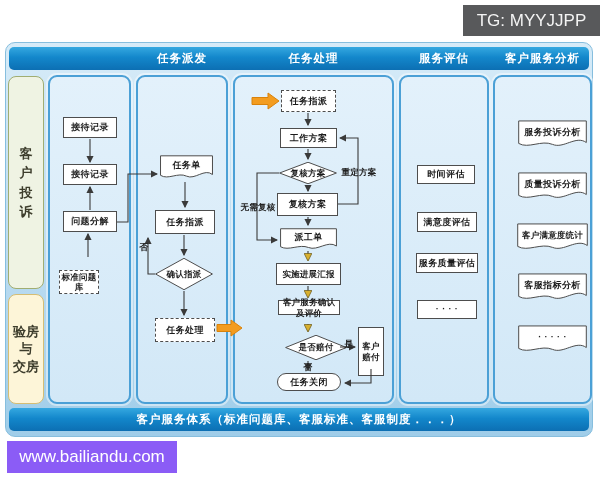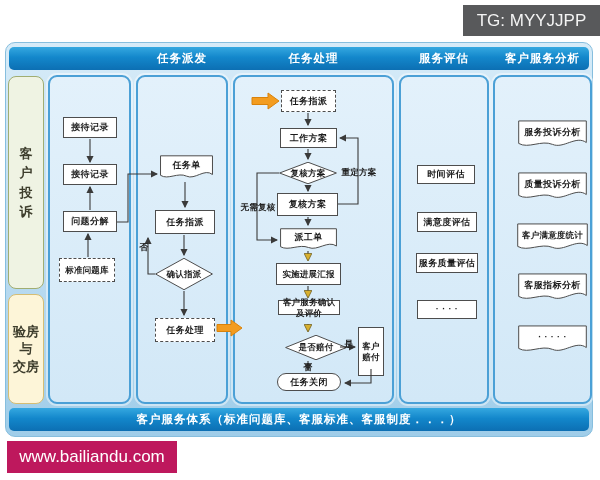--- a/index.html
+++ b/index.html
@@ -6,21 +6,21 @@
   body{
     width:600px;height:480px;position:relative;background:#ffffff;overflow:hidden;
     font-family:"Liberation Sans","DejaVu Sans",sans-serif;
   }
   
   .tg-box{
     position:absolute;right:0;top:5px;width:137px;height:31px;background:#58595b;
     color:#f4f4f4;font-size:17px;display:flex;align-items:center;justify-content:center;
   }
   .site-box{
-    position:absolute;left:7px;top:441px;width:170px;height:32px;background:#be185d;
+    position:absolute;left:7px;top:441px;width:170px;height:32px;background:#8b5cf6;
     color:#ffffff;font-size:17px;display:flex;align-items:center;justify-content:center;
   }
   
   .panel{
     position:absolute;left:5px;top:42px;width:588px;height:395px;border-radius:10px;
     background:linear-gradient(180deg,#d6ebf8 0%,#bcdcf1 55%,#9fcde9 100%);
     border:1px solid #86bede;box-sizing:border-box;
   }
   
   .bar{
@@ -101,21 +101,21 @@
 
 <div class="node rect" style="left:63px;top:117px;width:54px;height:21px">
     <span>接待记录</span>
   </div>
 <div class="node rect" style="left:63px;top:164px;width:54px;height:21px">
     <span>接待记录</span>
   </div>
 <div class="node rect" style="left:63px;top:211px;width:54px;height:21px">
     <span>问题分解</span>
   </div>
-<div class="node dashed small" style="left:59px;top:258px;width:56px;height:24px">
+<div class="node dashed small" style="left:59px;top:270px;width:40px;height:24px">
     <span>标准问题库</span>
   </div>
 
 <div class="node doc" style="left:160px;top:155px;width:53px;height:26px">
   <svg viewBox="0 0 100 32" preserveAspectRatio="none">
       <path d="M1,1 L99,1 L99,24 C84,16 66,31 50,26 C34,21 15,31 1,25 Z"></path>
     </svg>
   <span>任务单</span>
 </div>
 <div class="node rect" style="left:155px;top:210px;width:60px;height:24px">

